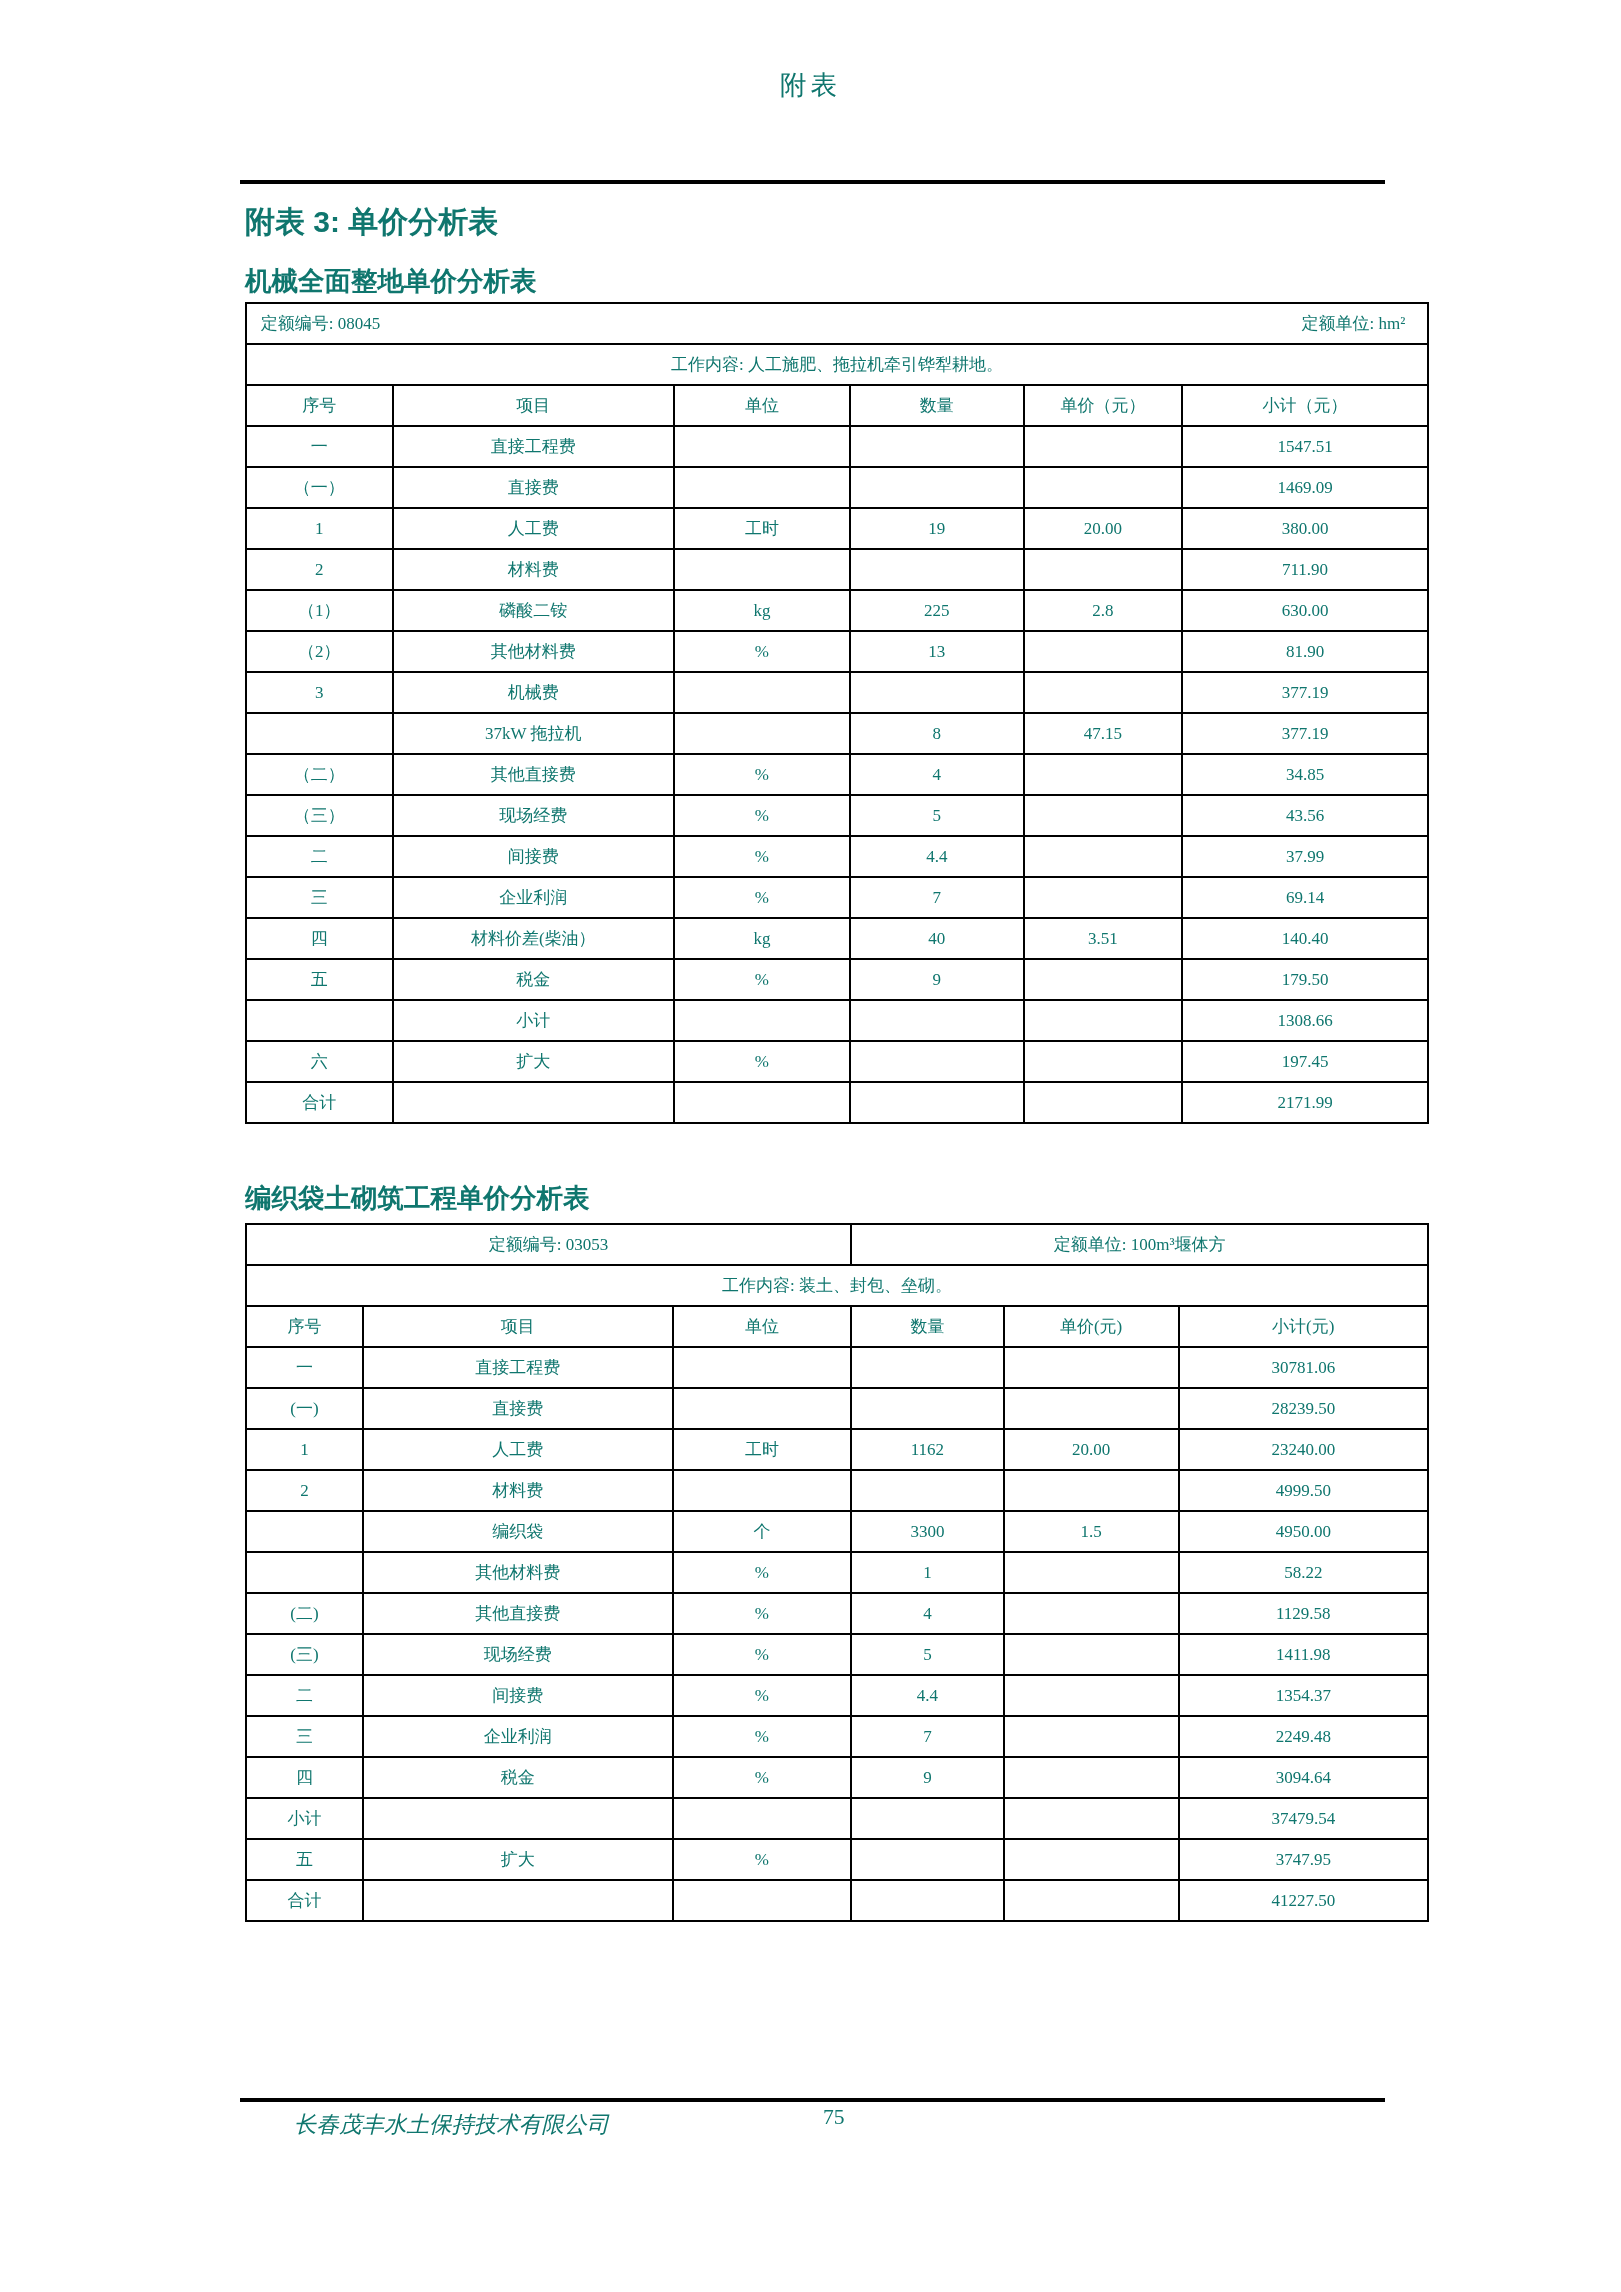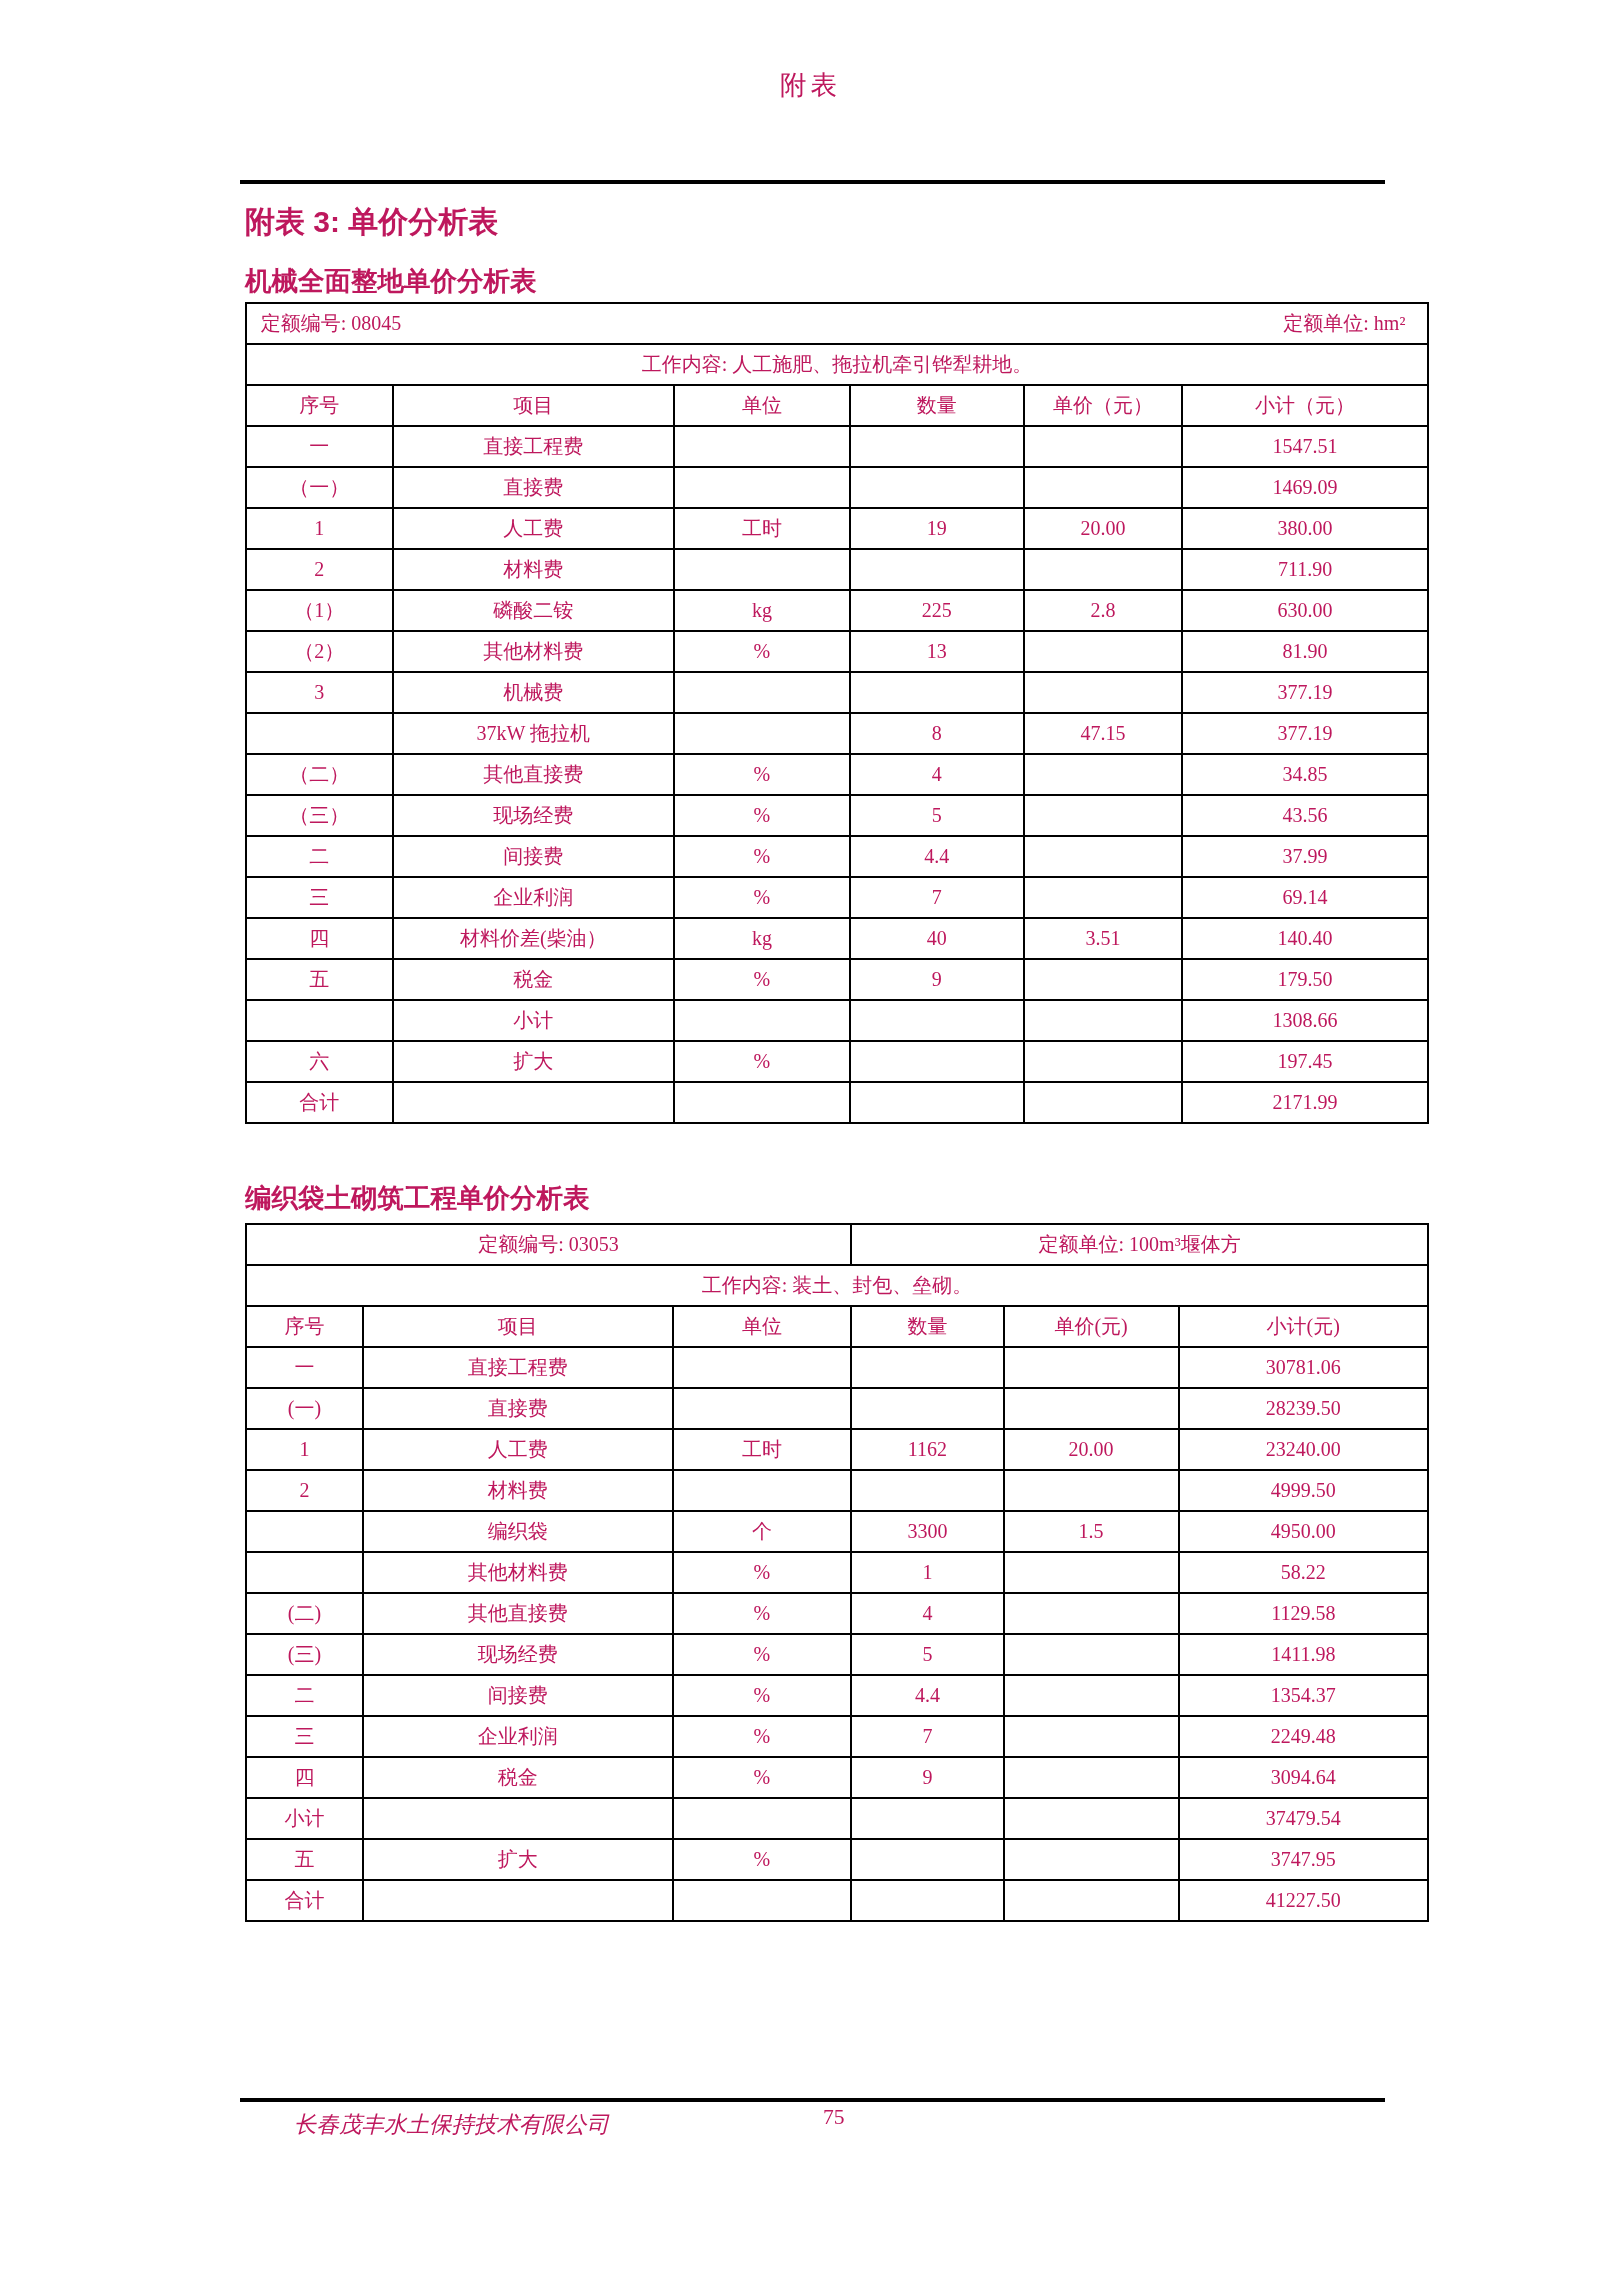--- a/index.html
+++ b/index.html
@@ -1,21 +1,21 @@
 <!DOCTYPE html>
 <html><head>
 <meta charset="utf-8">
 <style>
   html,body{margin:0;padding:0;background:#fff;}
   .page{
     position:relative;
     width:1621px;height:2293px;
     background:#ffffff;
     font-family:"Liberation Serif","DejaVu Serif",serif;
-    color:#be185d;
+    color:#0f766e;
     overflow:hidden;
   }
   .doc-header{
     position:absolute;top:67px;left:0;width:1621px;
     text-align:center;font-size:26.5px;letter-spacing:3.9px;
   }
   .header-rule{
     position:absolute;top:180px;left:240px;width:1145px;height:3.9px;
     background:#000;
   }
@@ -24,21 +24,21 @@
     position:absolute;top:202px;left:245px;
     font-size:30px;
   }
   .table-title{
     position:absolute;left:245px;width:1184px;
     text-align:left;font-size:26.5px;
   }
   table.price-table{
     position:absolute;left:245px;width:1184px;
     border-collapse:collapse;table-layout:fixed;
-    font-size:20px;
+    font-size:17px;
   }
   table.price-table{border:2.9px solid #000;}
   table.price-table td,table.price-table th{
     border-left:2px solid #000;
     border-top:2.9px solid #000;
     padding:0;height:39px;
     text-align:center;vertical-align:middle;
     font-weight:normal;overflow:hidden;white-space:nowrap;
   }
   table.price-table tr.meta-row td{border-left:none;}

